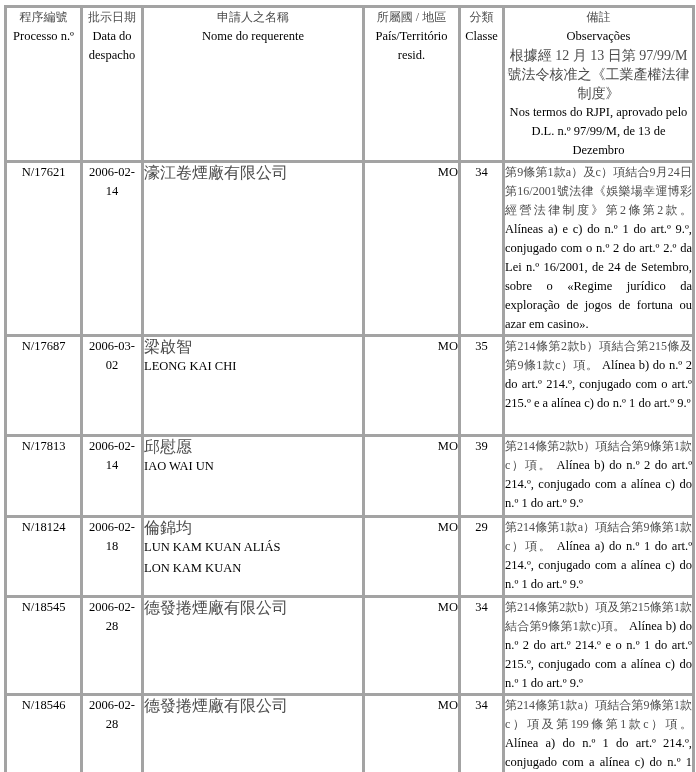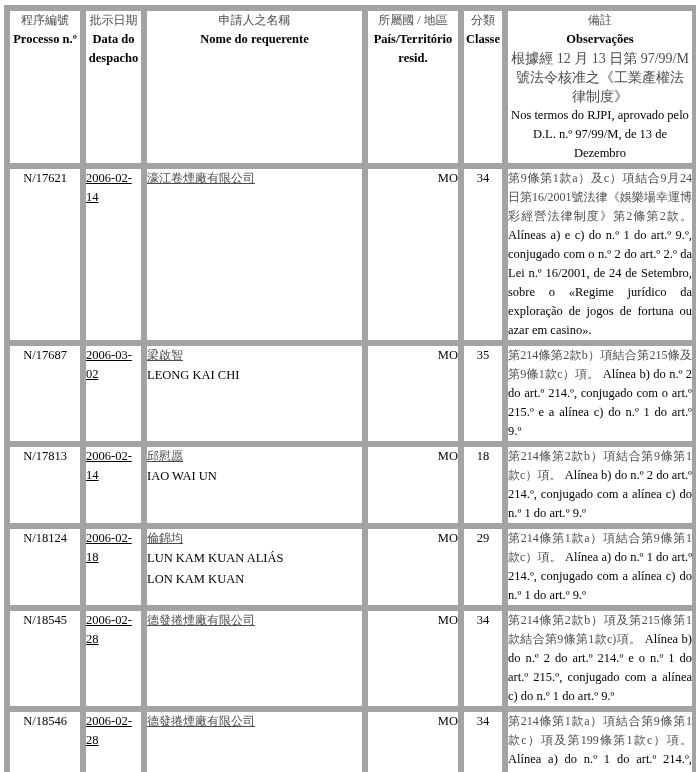--- a/index.html
+++ b/index.html
@@ -18,49 +18,49 @@
     color: #000000;
     box-sizing: border-box;
     padding: 5px 4px 4px 4px;
   }
   table.gazette {
     border-collapse: collapse;
     table-layout: fixed;
     width: 688px;
   }
   table.gazette td {
-    border: 6px solid #a3a3a3;
+    border: 3px solid #a3a3a3;
     vertical-align: top;
     padding: 0;
     box-sizing: border-box;
     font-size: 12.5px;
     line-height: 19px;
     overflow: hidden;
   }
   .zh { color: #4d4d4d; }
   .pt { color: #000000; }
 
   
   td.h { text-align: center; }
   td.h .zh-line { display: block; font-size: 12px; }
-  td.h .pt-line { display: block; white-space: pre-line; font-weight: bold; }
+  td.h .pt-line { display: block; white-space: pre-line; }
   td.h-process { padding-top: 14px; }
   td.h-date { padding-top: 5px; }
   td.h-name { padding-top: 14px; }
   td.h-country { padding-top: 5px; }
   td.h-classe { padding-top: 5px; }
   td.h-obs { padding-top: 2px; }
   td.h-obs .note-zh { display: block; font-size: 14px; padding: 0 2px; }
   td.h-obs .note-pt { display: block; padding: 0 2px; }
 
   
   td.c-process { text-align: center; padding-top: 3px; }
-  td.c-date { padding-top: 3px; font-size: 12px; text-decoration: underline; }
+  td.c-date { text-align: center; padding-top: 3px; font-size: 12px; }
   td.c-name { padding: 3px 4px 0 5px; }
-  td.c-name .name-zh { font-size: 12px; text-decoration: underline; }
+  td.c-name .name-zh { font-size: 16px; }
   td.c-name .name-roman { white-space: pre-line; line-height: 21px; }
   td.c-country { text-align: right; padding-top: 3px; }
   td.c-classe { text-align: center; padding-top: 3px; }
   td.c-obs { text-align: justify; padding: 2px 3px 0 4px; margin-left: 28px; }
   td.c-obs .zh { font-size: 12px; }
 </style>
 </head>
 <body>
 
 <div class="sheet">
@@ -137,21 +137,21 @@
     </tr>
 
     <tr style="height:81px">
       <td class="c-process">N/17813</td>
       <td class="c-date">2006-02-14</td>
       <td class="c-name">
         <div class="name-zh zh">邱慰愿</div>
         <div class="name-roman pt">IAO WAI UN</div>
       </td>
       <td class="c-country">MO</td>
-      <td class="c-classe">18</td>
+      <td class="c-classe">39</td>
       <td class="c-obs">
         <span class="zh">第214條第2款b）項結合第9條第1款c）項。</span>
         <span class="pt">Alínea b) do n.º 2 do art.º 214.º, conjugado com a alínea c) do n.º 1 do art.º 9.º</span>
       </td>
     </tr>
 
     <tr style="height:80px">
       <td class="c-process">N/18124</td>
       <td class="c-date">2006-02-18</td>
       <td class="c-name">

